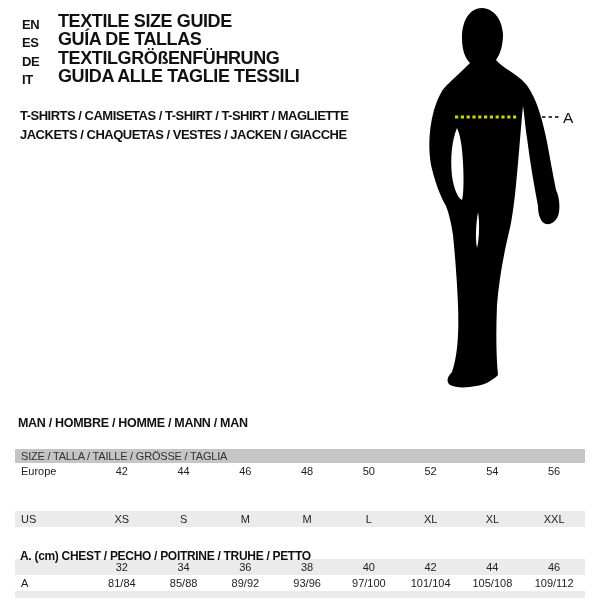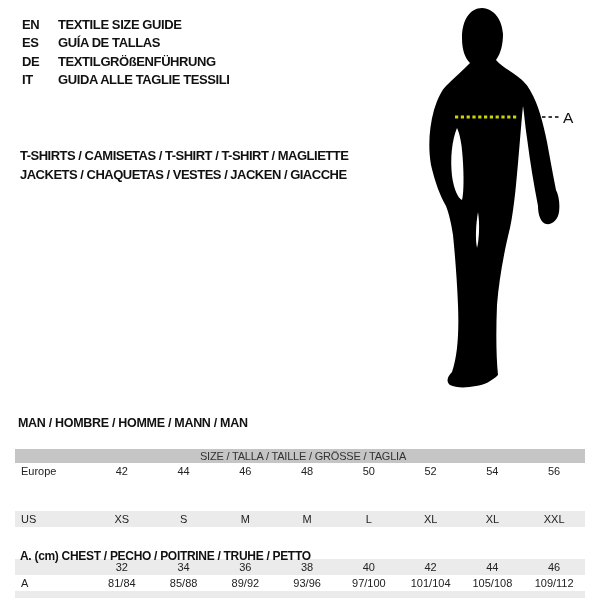--- a/index.html
+++ b/index.html
@@ -3,35 +3,35 @@
 <meta charset="utf-8">
 <style>
   html,body{margin:0;padding:0;background:#fff;}
   .page{position:relative;width:600px;height:600px;background:#ffffff;overflow:hidden;
         font-family:"Liberation Sans",sans-serif;color:#111;}
 
   
   .lang-block{position:absolute;left:22px;top:13px;}
   .lang-row{display:flex;height:18.5px;align-items:flex-end;}
   .lang-code{width:36px;font-weight:bold;font-size:13px;letter-spacing:-0.4px;}
-  .lang-title{font-weight:bold;font-size:13px;letter-spacing:-0.4px;white-space:nowrap;}
+  .lang-title{font-weight:bold;font-size:18px;letter-spacing:-0.4px;white-space:nowrap;}
 
   
-  .categories{position:absolute;left:20px;top:107px;margin-top:40px;}
+  .categories{position:absolute;left:20px;top:107px;}
   .category-line{font-weight:bold;font-size:13px;line-height:18.5px;letter-spacing:-0.5px;white-space:nowrap;}
 
   
   .figure{position:absolute;left:400px;top:0;width:200px;height:400px;}
 
   
   .section-title{position:absolute;left:18px;top:416px;font-weight:bold;font-size:12.5px;letter-spacing:-0.3px;}
 
   
   .size-table{position:absolute;left:15px;top:449px;width:570px;font-size:11px;}
-  .thead{background:#c5c5c5;height:14px;line-height:14px;padding-left:6px;color:#333;letter-spacing:-0.2px;text-align:center;}
+  .thead{background:#c5c5c5;height:14px;line-height:14px;padding-left:6px;color:#333;letter-spacing:-0.2px;}
   .trow{display:flex;height:16px;line-height:16px;}
   .trow.shaded{background:#ebebeb;margin-top:32px;}
   .tlabel{width:70px;padding-left:6px;color:#222;}
   .tcell{flex:1;text-align:center;color:#222;}
   .table-footer-strip{height:7px;background:#ebebeb;}
 
   
   .footnote{position:absolute;left:20px;top:549px;font-weight:bold;font-size:12px;letter-spacing:-0.3px;white-space:nowrap;}
 </style>
 </head>

